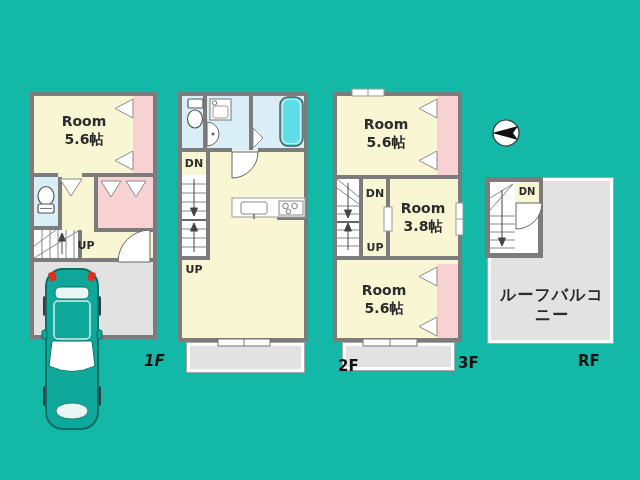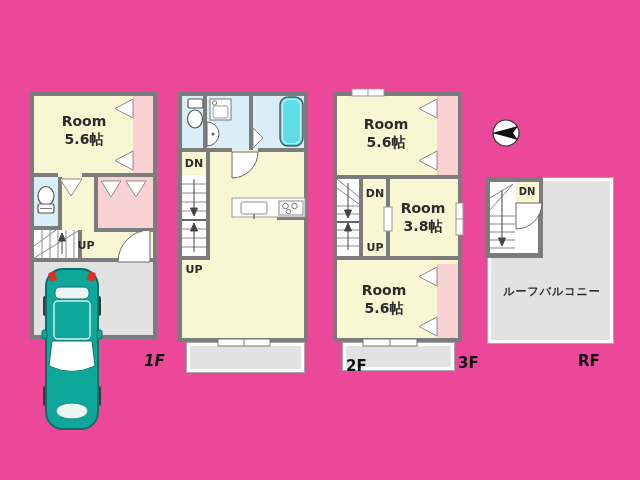--- a/index.html
+++ b/index.html
@@ -1,31 +1,31 @@
 <!DOCTYPE html>
 <html><head>
 <meta charset="utf-8">
 <style>
   html,body{margin:0;padding:0;background:#fff;}
-  #canvas{position:relative;width:640px;height:480px;background:#ec4899;overflow:hidden;
+  #canvas{position:relative;width:640px;height:480px;background:#14b8a6;overflow:hidden;
           font-family:"DejaVu Sans","Liberation Sans",sans-serif;}
   .abs{position:absolute;box-sizing:border-box;}
   .wall{position:absolute;background:#7c7c7c;}
   .main-box{position:absolute;box-sizing:border-box;border:4px solid #7c7c7c;background:#f9f6d4;}
   .room-fill{position:absolute;background:#f9f6d4;}
   .closet{position:absolute;background:#f8d2d3;}
   .wet{position:absolute;background:#d9eef7;}
   .outdoor{position:absolute;background:#e2e2e2;border:1px solid #a8a8a8;box-shadow:inset 0 0 0 3px #fff;}
   .garage{position:absolute;background:#e2e2e2;}
   .white-area{position:absolute;background:#ffffff;}
   .lbl{position:absolute;color:#2b2b2b;font-weight:bold;text-align:center;line-height:1.25;}
   .room-lbl{font-size:14px;}
   .floor-lbl{font-size:15px;color:#111;text-align:left;}
   .updn{font-size:11px;}
-  .rf-lbl{font-size:11px;letter-spacing:1px;}
+  .rf-lbl{font-size:16px;letter-spacing:1px;}
   svg#overlay{position:absolute;left:0;top:0;z-index:5;}
   .lbl{z-index:6;}
 </style>
 </head>
 <body>
 
 <div id="canvas">
 
   <div>
     <div class="main-box" style="left:30px;top:92px;width:127px;height:170px;"></div>
@@ -64,21 +64,21 @@
     <div class="wall" style="left:258px;top:148px;width:46px;height:4px;"></div>
     <div class="white-area" style="left:182px;top:175px;width:24px;height:81px;"></div>
     <div class="wall" style="left:206px;top:150px;width:4px;height:106px;"></div>
     <div class="wall" style="left:182px;top:256px;width:28px;height:4px;"></div>
     <div class="wall" style="left:277px;top:215px;width:27px;height:5px;"></div>
     <div class="outdoor" style="left:186px;top:342px;width:117px;height:29px;"></div>
     <div class="lbl updn" style="left:182px;top:157px;width:24px;">DN</div>
     <div class="lbl updn" style="left:182px;top:263px;width:24px;">UP</div>
     <div class="lbl room-lbl" style="left:200px;top:274px;width:95px;">
     </div>
-    <div class="lbl floor-lbl" style="left:306px;top:357px;width:30px;padding-left:40px;">2F</div>
+    <div class="lbl floor-lbl" style="left:298px;top:357px;width:30px;padding-left:40px;">2F</div>
   </div>
 
   <div>
     <div class="main-box" style="left:333px;top:92px;width:129px;height:250px;"></div>
     <div class="closet" style="left:437px;top:96px;width:21px;height:79px;"></div>
     <div class="wall" style="left:333px;top:175px;width:129px;height:4px;"></div>
     <div class="white-area" style="left:337px;top:179px;width:22px;height:77px;"></div>
     <div class="wall" style="left:359px;top:179px;width:4px;height:77px;"></div>
     <div class="wall" style="left:386px;top:179px;width:4px;height:81px;"></div>
     <div class="wall" style="left:333px;top:256px;width:129px;height:4px;"></div>

